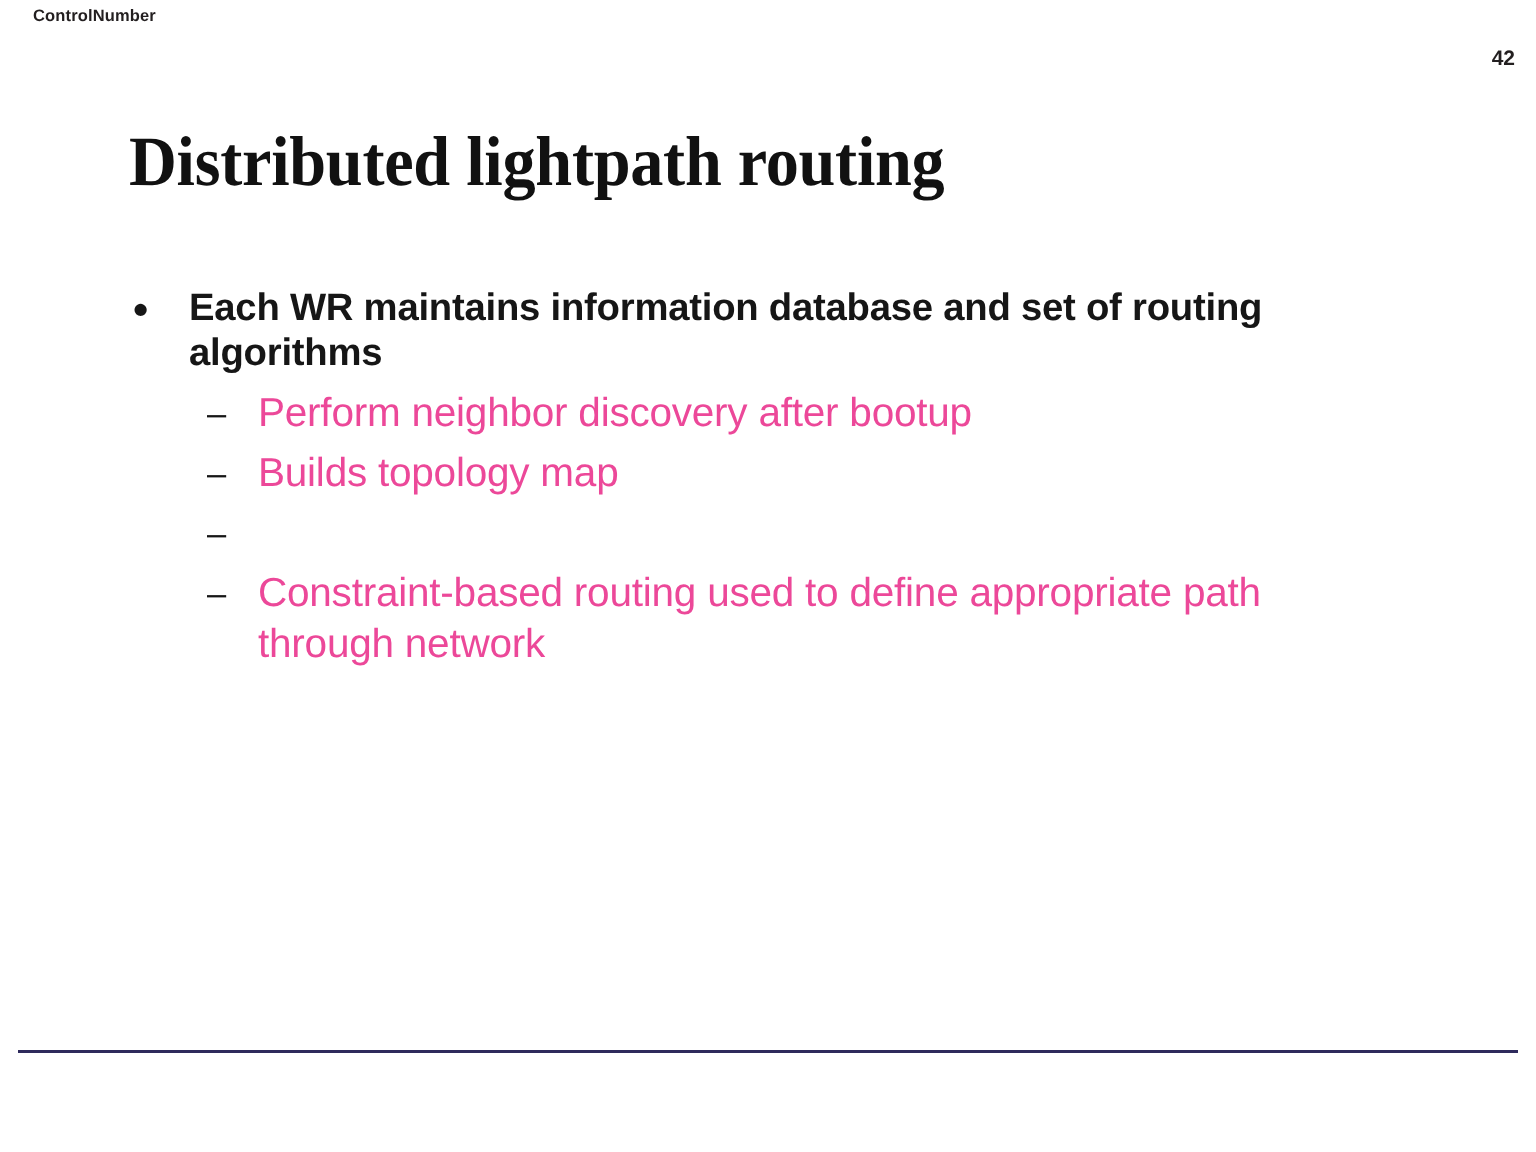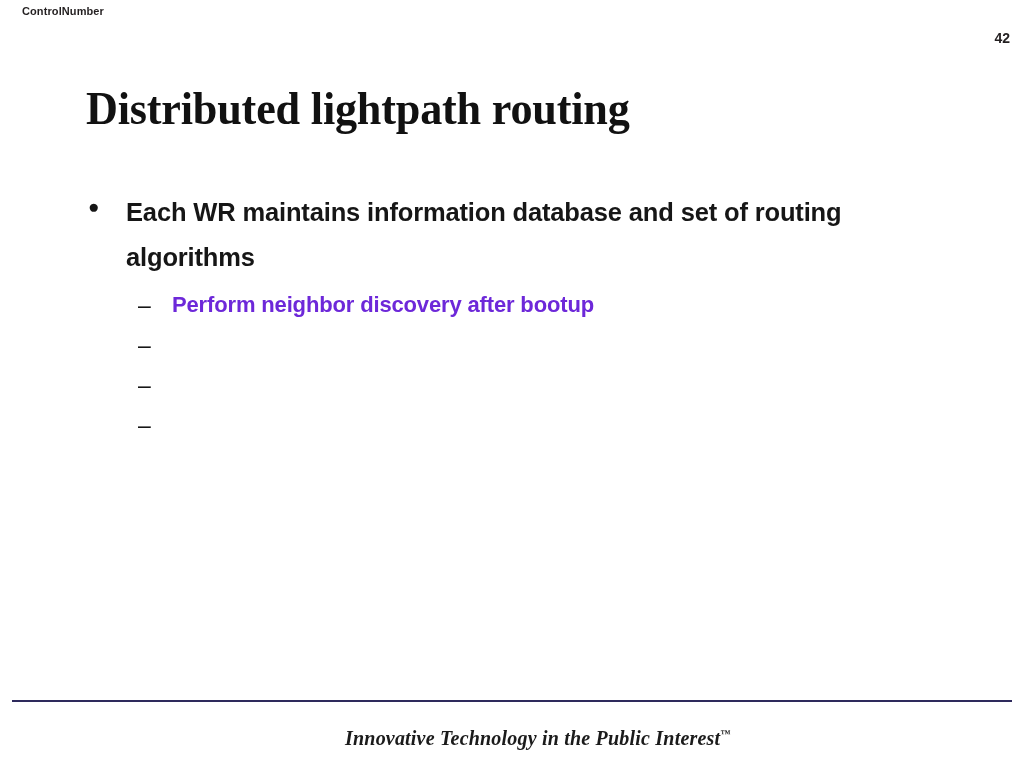--- a/index.html
+++ b/index.html
@@ -78,21 +78,21 @@
     line-height: 34px;
     color: #161616;
     text-align: left;
     padding-left: 2px;
   }
   .l1-text {
     flex: 1 1 auto;
     font-family: "Liberation Sans", sans-serif;
     font-weight: bold;
     font-size: 25.5px;
-    line-height: 45px;
+    line-height: 30px;
     color: #161616;
     letter-spacing: -0.15px;
     max-width: 820px;
   }
 
   .l2-list {
     margin: 8px 0 0 0;
     padding: 0;
   }
   .l2-item {
@@ -106,24 +106,24 @@
     margin-left: 52px;
     font-family: "Liberation Sans", sans-serif;
     font-weight: normal;
     font-size: 23px;
     line-height: 34px;
     color: #161616;
   }
   .l2-text {
     flex: 1 1 auto;
     font-family: "Liberation Sans", sans-serif;
-    font-weight: bold;
-    font-size: 22px;
+    font-weight: normal;
+    font-size: 27px;
     line-height: 34px;
-    color: #6d28d9;
+    color: #ec4899;
     letter-spacing: -0.15px;
     max-width: 712px;
   }
 
   
   .footer-rule {
     position: absolute;
     left: 12px;
     top: 700px;
     width: 1000px;
@@ -179,33 +179,32 @@
 
     <div class="l2-list">
 
       <div class="l2-item">
         <span class="l2-marker">–</span>
         <span class="l2-text">Perform neighbor discovery after bootup</span>
       </div>
 
       <div class="l2-item">
         <span class="l2-marker">–</span>
-      </div>
-
-      <div class="l2-item">
-        <span class="l2-marker">–</span>
-      </div>
-
-      <div class="l2-item">
-        <span class="l2-marker">–</span>
+        <span class="l2-text">Builds topology map</span>
+      </div>
+
+      <div class="l2-item">
+        <span class="l2-marker">–</span>
+      </div>
+
+      <div class="l2-item">
+        <span class="l2-marker">–</span>
+        <span class="l2-text">Constraint-based routing used to define appropriate path through network</span>
       </div>
 
     </div>
   </div>
 
   <div class="footer-rule"></div>
 
 
-  <div class="tagline">
-    <span>Innovative Technology in the Public Interest</span><span class="tm">™</span>
-  </div>
 
 </div>
 
 </body></html>

